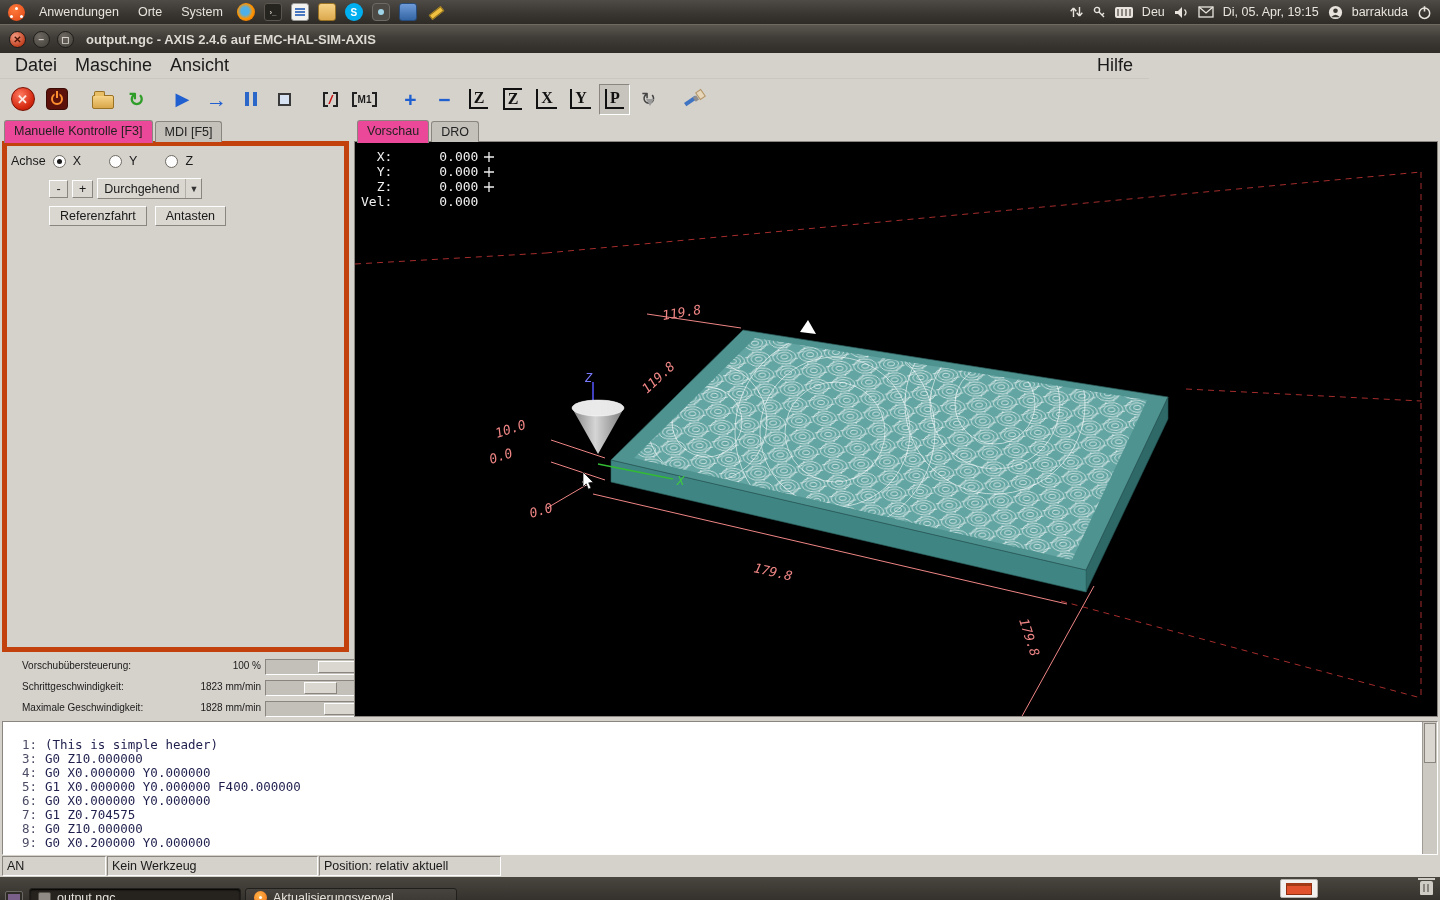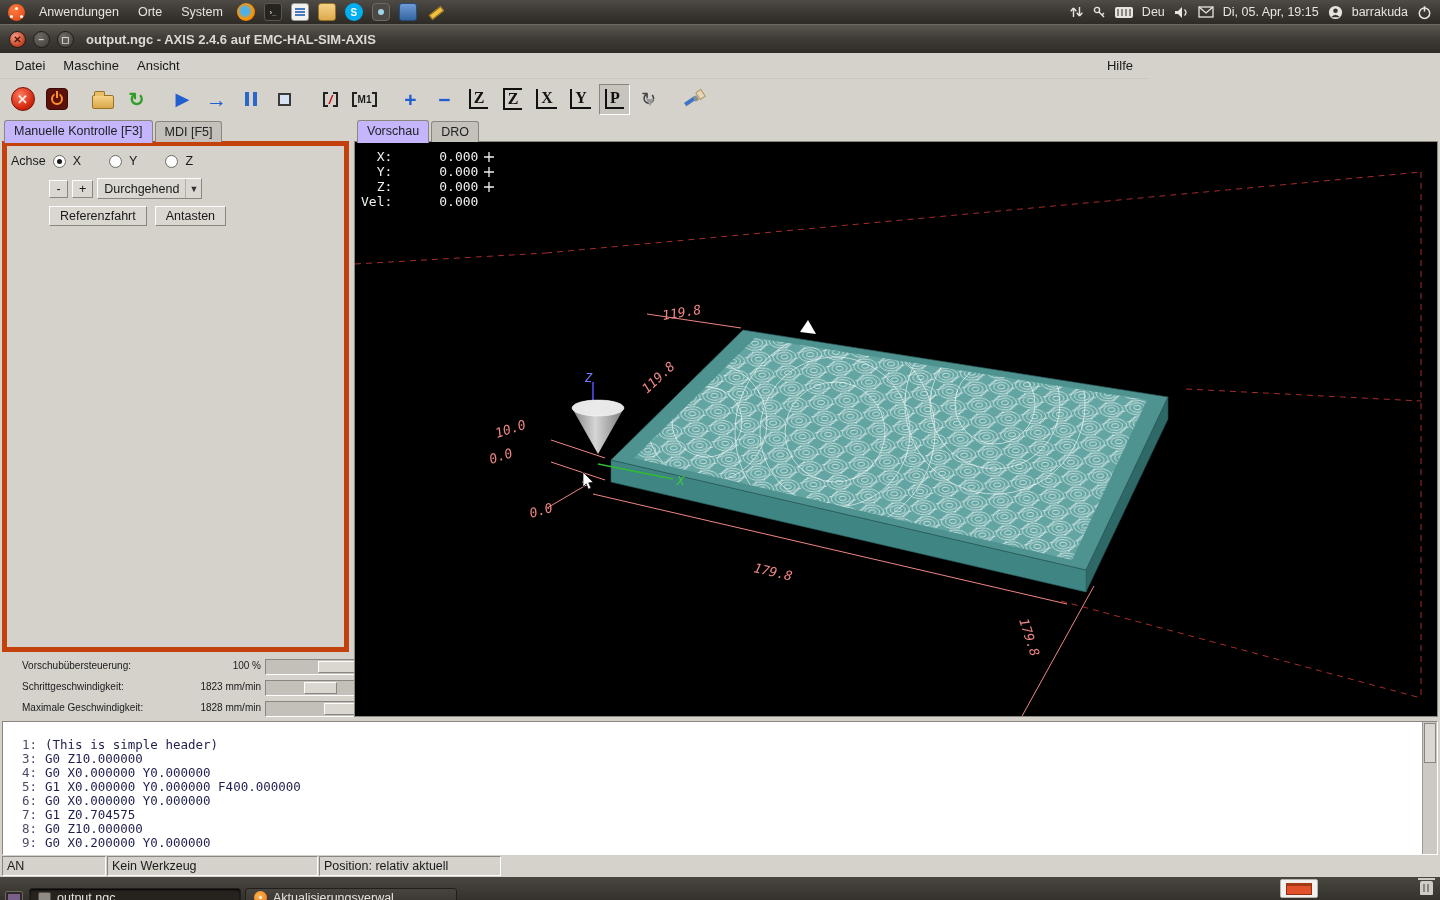--- a/index.html
+++ b/index.html
@@ -37,21 +37,21 @@
     background:linear-gradient(#5b5750,#403d38 45%,#2f2c28);border-top:1px solid #6e6a61;
     display:flex;align-items:center;color:#dedad3;font-weight:bold;font-size:13px}
   .wbtns{display:flex;gap:7px;margin:0 12px 0 9px}
   .wbtn{width:17px;height:17px;border-radius:50%;display:flex;align-items:center;justify-content:center;
     font-size:10px;font-weight:bold;color:#d8d4cd;border:1px solid #1e1c19;
     background:radial-gradient(circle at 35% 30%,#6d6961,#413e39)}
   .wbtn.close{background:radial-gradient(circle at 35% 30%,#f29c84,#c24322 70%,#8f2a10);color:#4a1204}
 
   
   #menubar{position:absolute;top:53px;left:0;width:1149px;height:26px;background:#d5d1cb;
-    display:flex;align-items:center;padding:0 6px;font-size:13px;border-bottom:1px solid #cac6c0}
+    display:flex;align-items:center;padding:0 6px;font-size:18px;border-bottom:1px solid #cac6c0}
   .mitem{padding:3px 9px}
   .m-right{margin-left:auto;padding-right:10px}
 
   
   #toolbar{position:absolute;top:79px;left:0;width:1440px;height:40px;background:#d5d1cb;
     display:flex;align-items:center;padding:0 7px;gap:3px}
   .tbtn{width:31px;height:31px;display:flex;align-items:center;justify-content:center;
     background:transparent;border:1px solid transparent;cursor:default}
   .tbtn.pressed{background:#c7c3bd;border-color:#8a867f #fff #fff #8a867f}
   .tsep{width:9px}
@@ -89,21 +89,21 @@
   .g-rot::after{content:"";position:absolute;left:5px;top:9px;border-left:4px solid transparent;border-right:4px solid transparent;border-top:7px solid #9a9a9a}
   .brush{width:22px;height:22px;position:relative}
   .brush .bh{position:absolute;left:0;top:11px;width:13px;height:4px;background:#3f74c2;transform:rotate(-35deg)}
   .brush .bf{position:absolute;left:10px;top:8px;width:4px;height:5px;background:#8f8f8f;transform:rotate(-35deg)}
   .brush .bb{position:absolute;left:13px;top:2px;width:7px;height:9px;background:#e8d6b8;border:1px solid #b09468;transform:rotate(-35deg)}
 
   
   .tabrow{position:absolute;top:119px;height:23px;display:flex;align-items:flex-end;z-index:3}
   .tab{font-size:12.5px;padding:3px 9px 3px 9px;border:1px solid #8a867f;border-bottom:none;
     background:#c4c0ba;color:#222;margin-right:2px;border-radius:3px 3px 0 0;white-space:nowrap}
-  .tab.active{background:#c4b5fd;position:relative;top:1px;padding-bottom:5px}
+  .tab.active{background:#ec4899;position:relative;top:1px;padding-bottom:5px}
 
   
   #left-frame{position:absolute;left:2px;top:141px;width:347px;height:511px;border:5px solid #c2410c;background:#d5d1cb}
   .jog-row{position:absolute;display:flex;align-items:center;gap:7px;font-size:12.5px}
   .radio{width:13px;height:13px;border-radius:50%;background:#fdfdfd;border:1px solid #6e6a63;display:inline-block;position:relative}
   .radio.sel::after{content:"";position:absolute;inset:3px;background:#1a1a1a;border-radius:50%}
   .btn{background:#dad6d0;border:1px solid;border-color:#fdfdfd #8a867f #8a867f #fdfdfd;
     padding:2px 10px;font-size:12.5px;text-align:center}
   .btn.small{padding:1px 6px;min-width:19px}
   .dd{display:flex;align-items:center;border:1px solid;border-color:#fdfdfd #8a867f #8a867f #fdfdfd;

